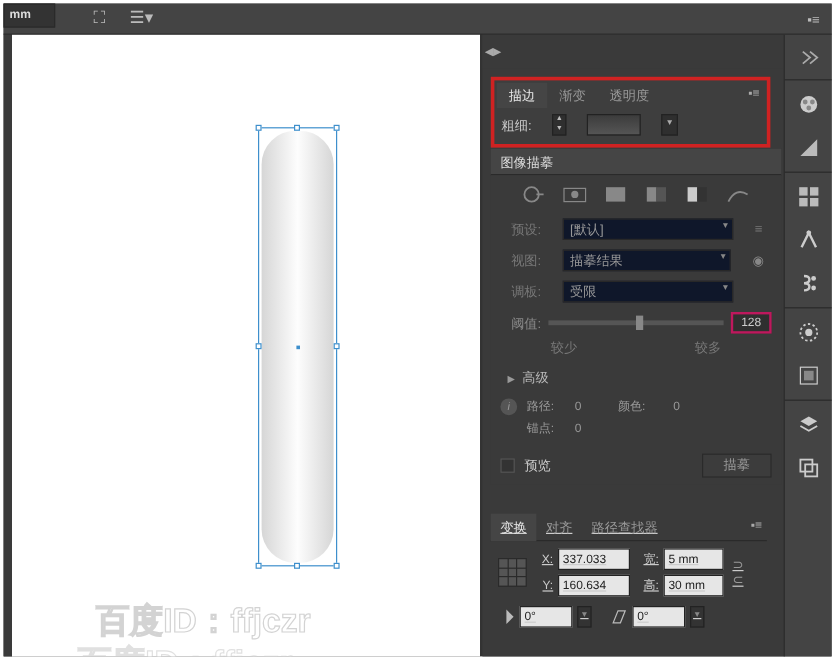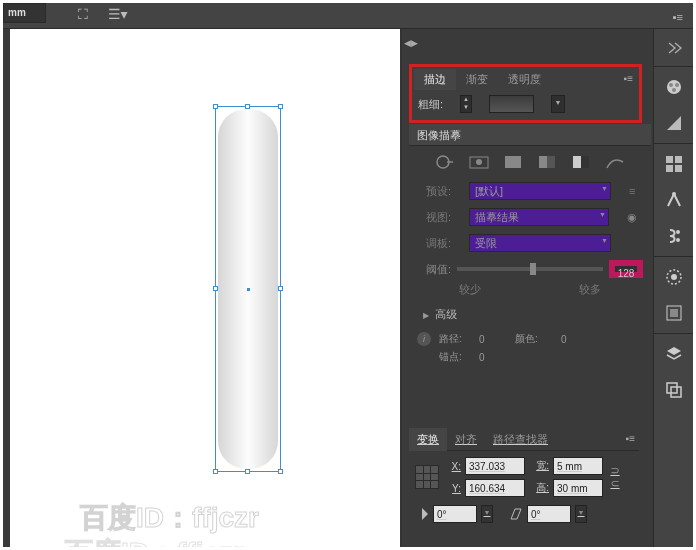--- a/index.html
+++ b/index.html
@@ -41,28 +41,28 @@
   .stroke-field { width: 45px; height: 18px; background: linear-gradient(180deg, #3c3c3c, #555); border: 1px solid #222; }
   .dd-btn { width: 14px; height: 18px; background: #2f2f2f; border: 1px solid #222; color: #aaa; font-size: 7px; text-align: center; line-height: 14px; }
 
   .trace-panel { position: absolute; left: 7px; top: 95px; right: 2px; background: #3a3a3a; }
   .trace-header { height: 22px; background: #454545; border-bottom: 1px solid #2a2a2a; padding: 4px 8px; color: #ddd; }
   .icon-row { height: 32px; display: flex; align-items: center; justify-content: center; gap: 14px; padding: 6px 0; }
   .icon-row .ic { width: 20px; height: 16px; display: flex; align-items: center; justify-content: center; }
   .field-row { display: flex; align-items: center; height: 26px; padding: 0 8px; gap: 18px; }
   .field-row .lbl { width: 34px; color: #888; text-align: right; }
   .field-row.disabled .lbl { color: #777; }
-  .sel { flex: 1; height: 18px; background: #4c1d95; border: 1px solid #282828; display: flex; align-items: center; padding: 0 5px; color: #999; position: relative; }
+  .sel { flex: 1; height: 18px; background: #0f172a; border: 1px solid #282828; display: flex; align-items: center; padding: 0 5px; color: #999; position: relative; }
   .sel .dd { position: absolute; right: 2px; top: 2px; font-size: 7px; color: #888; }
   .eye { width: 16px; color: #888; }
   .slider-row { display: flex; align-items: center; padding: 4px 8px; gap: 6px; }
   .slider-row .lbl { width: 34px; text-align: right; color: #888; }
   .slider-track { flex: 1; height: 4px; background: #555; position: relative; }
   .slider-thumb { position: absolute; left: 50%; top: -4px; width: 6px; height: 12px; background: #888; }
-  .num-box { width: 34px; height: 18px; background: #2f2f2f; border: 6px solid #be185d; color: #ccc; text-align: center; line-height: 16px; font-size: 10px; }
+  .num-box { width: 34px; height: 18px; background: #2f2f2f; border: 2px solid #be185d; color: #ccc; text-align: center; line-height: 16px; font-size: 10px; }
   .range-labels { display: flex; justify-content: space-between; padding: 0 50px 4px 50px; font-size: 11px; color: #777; }
   .adv-row { padding: 6px 14px; color: #bbb; }
   .adv-row::before { content: "▶"; font-size: 8px; margin-right: 6px; color: #999; }
   .info-grid { padding: 4px 8px 8px 8px; display: grid; grid-template-columns: 16px 34px 30px 40px 30px; gap: 4px 6px; align-items: center; color: #999; font-size: 10px; }
   .info-grid .info-i { width: 14px; height: 14px; border-radius: 50%; background: #555; color: #999; text-align: center; line-height: 14px; font-size: 9px; font-style: italic; }
   .bottom-row { display: flex; align-items: center; padding: 6px 8px; gap: 8px; }
   .chk { width: 12px; height: 12px; border: 1px solid #555; background: #333; }
   .btn { margin-left: auto; width: 58px; height: 20px; background: #3c3c3c; border: 1px solid #2a2a2a; color: #999; text-align: center; line-height: 18px; }
 
   .transform-panel { position: absolute; left: 7px; top: 400px; right: 14px; text-decoration: underline; }
@@ -217,20 +217,25 @@
       <span>路径:</span>
       <span>0</span>
       <span>颜色:</span>
       <span>0</span>
       <span></span>
       <span>锚点:</span>
       <span>0</span>
       <span></span>
         <span></span>
     </div>
+    <div class="bottom-row">
+      <div class="chk"></div>
+      <span>预览</span>
+      <div class="btn">描摹</div>
+    </div>
   </div>
 
   <div class="transform-panel">
     <div class="trans-tabs">
       <div class="trans-tab active">变换</div>
       <div class="trans-tab">对齐</div>
       <div class="trans-tab">路径查找器</div>
       <div class="trans-fly">▪≡</div>
     </div>
     <div class="trans-body">

